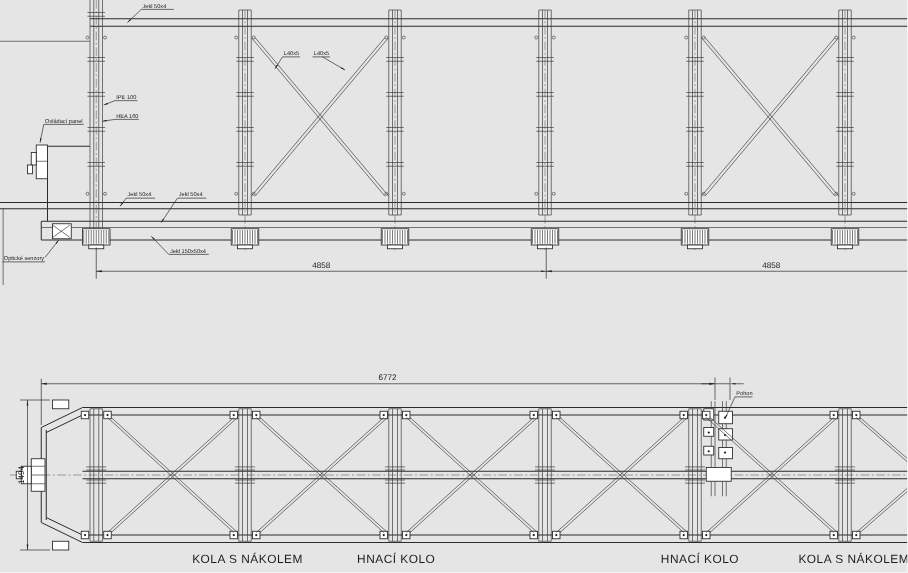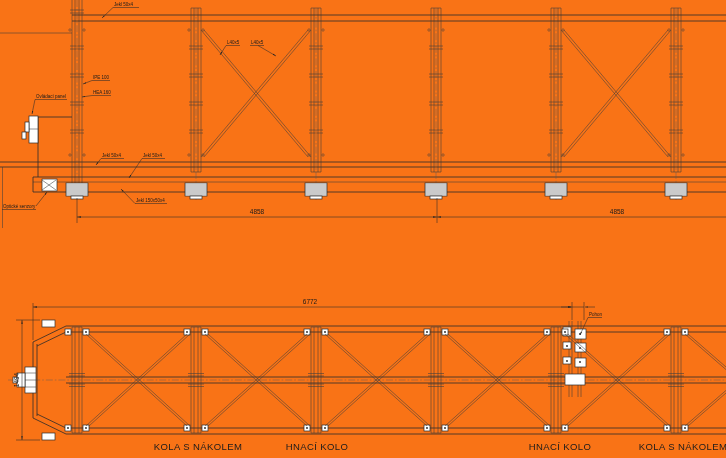--- a/index.html
+++ b/index.html
@@ -1,16 +1,16 @@
 <!DOCTYPE html>
 <html><head>
 <meta charset="utf-8">
 <style>
   html,body{margin:0;padding:0;background:#ffffff;}
-  .canvas{position:relative;width:726px;height:458px;background:#f97316;overflow:hidden;}
+  .canvas{position:relative;width:726px;height:458px;background:#e5e5e5;overflow:hidden;}
   svg{display:block;}
   svg text{font-family:"Liberation Sans","DejaVu Sans",sans-serif;fill:#1c1c1c;}
   .ln{stroke:#2b2b2b;stroke-width:0.8;fill:none;}
   .tn{stroke:#3c3c3c;stroke-width:0.55;fill:none;}
   .wf{fill:#ffffff;stroke:#2b2b2b;stroke-width:0.7;}
   .cl{stroke:#5a5a5a;stroke-width:0.45;fill:none;stroke-dasharray:7 2 1.6 2;}
   .dl{stroke:#2b2b2b;stroke-width:0.55;fill:none;}
   .lbl{font-size:4.5px;}
   .dim{font-size:6.5px;text-anchor:middle;}
   .big{font-size:9.5px;text-anchor:middle;letter-spacing:0.4px;}

